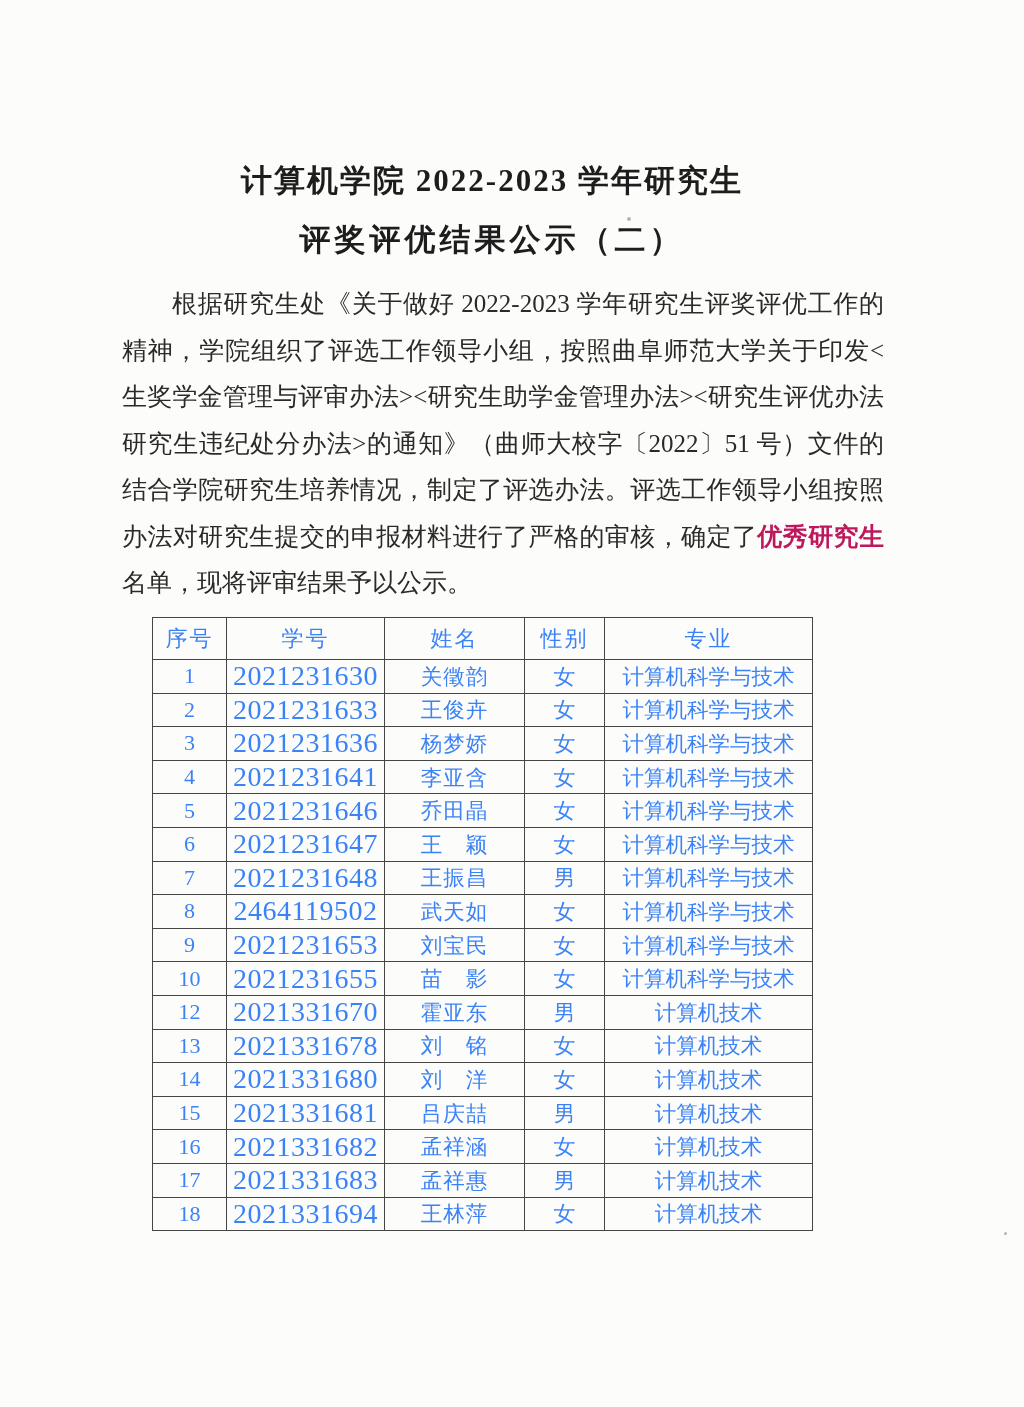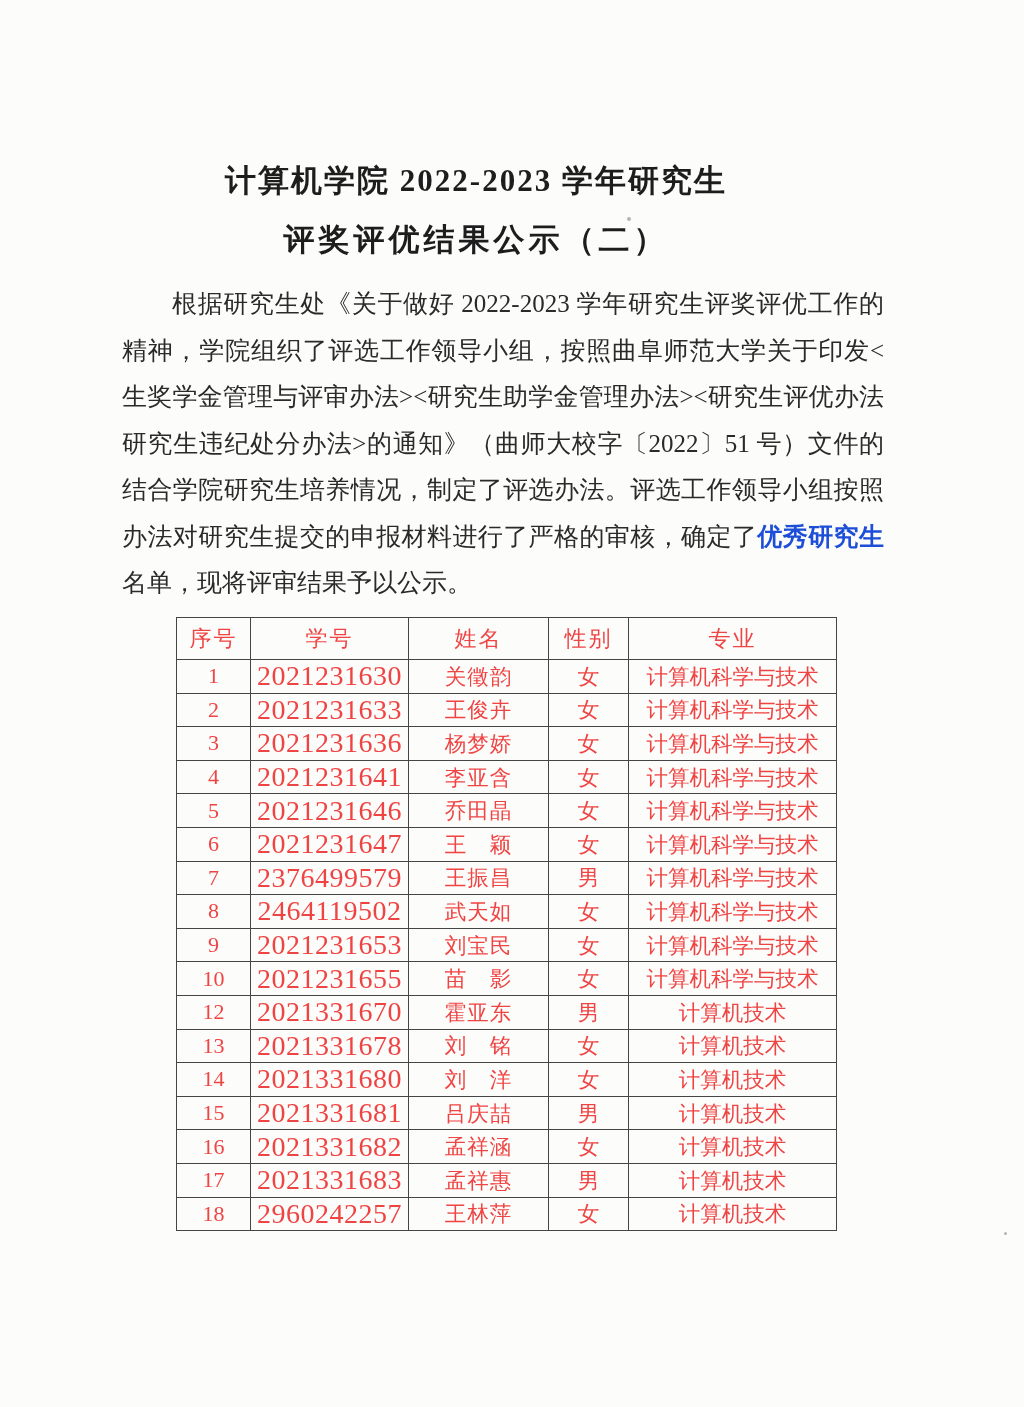--- a/index.html
+++ b/index.html
@@ -12,21 +12,21 @@
     width: 1024px;
     height: 1407px;
     background: #fcfcfa;
     font-family: "Liberation Serif", "DejaVu Serif", serif;
     color: #262626;
     overflow: hidden;
     margin: 0 auto;
   }
   .title-line {
     position: absolute;
-    left: 0;
+    left: 16px;
     width: 952px;
     text-align: center;
     font-size: 31px;
     font-weight: 700;
     letter-spacing: 2px;
     color: #1d1d1d;
     white-space: nowrap;
   }
   .title-line.l1 { top: 160px; }
   .title-line.l2 { top: 219px; letter-spacing: 4px; }
@@ -41,31 +41,31 @@
   }
   .bline {
     height: 46.5px;
     line-height: 46.5px;
     text-align: justify;
     text-align-last: justify;
     overflow: hidden;
   }
   .bline.indent { text-indent: 50px; }
   .bline.last { text-align-last: left; }
-  .bline b { font-weight: 700; color: #1d4ed8; }
+  .bline b { font-weight: 700; color: #be185d; }
 
   table.results {
     position: absolute;
-    left: 176px;
+    left: 152px;
     top: 617px;
     width: 660px;
     border-collapse: collapse;
     table-layout: fixed;
     font-size: 21.5px;
-    color: #ef4444;
+    color: #3b82f6;
   }
   .results th, .results td {
     border: 1.4px solid #454545;
     text-align: center;
     vertical-align: middle;
     padding: 0;
     font-weight: normal;
     overflow: hidden;
     white-space: nowrap;
   }
@@ -159,21 +159,21 @@
       </tr>
       <tr>
         <td class="c-no">6</td>
         <td class="c-id">2021231647</td>
         <td class="c-name">王　颖</td>
         <td class="c-gender">女</td>
         <td class="c-major">计算机科学与技术</td>
       </tr>
       <tr>
         <td class="c-no">7</td>
-        <td class="c-id">2376499579</td>
+        <td class="c-id">2021231648</td>
         <td class="c-name">王振昌</td>
         <td class="c-gender">男</td>
         <td class="c-major">计算机科学与技术</td>
       </tr>
       <tr>
         <td class="c-no">8</td>
         <td class="c-id">2464119502</td>
         <td class="c-name">武天如</td>
         <td class="c-gender">女</td>
         <td class="c-major">计算机科学与技术</td>
@@ -229,21 +229,21 @@
       </tr>
       <tr>
         <td class="c-no">17</td>
         <td class="c-id">2021331683</td>
         <td class="c-name">孟祥惠</td>
         <td class="c-gender">男</td>
         <td class="c-major">计算机技术</td>
       </tr>
       <tr>
         <td class="c-no">18</td>
-        <td class="c-id">2960242257</td>
+        <td class="c-id">2021331694</td>
         <td class="c-name">王林萍</td>
         <td class="c-gender">女</td>
         <td class="c-major">计算机技术</td>
       </tr>
     </tbody>
   </table>
 
   <div class="speck" style="left:627px; top:217px; width:4px; height:4px;"></div>
   <div class="speck" style="left:1004px; top:1232px; width:3px; height:3px;"></div>
 

